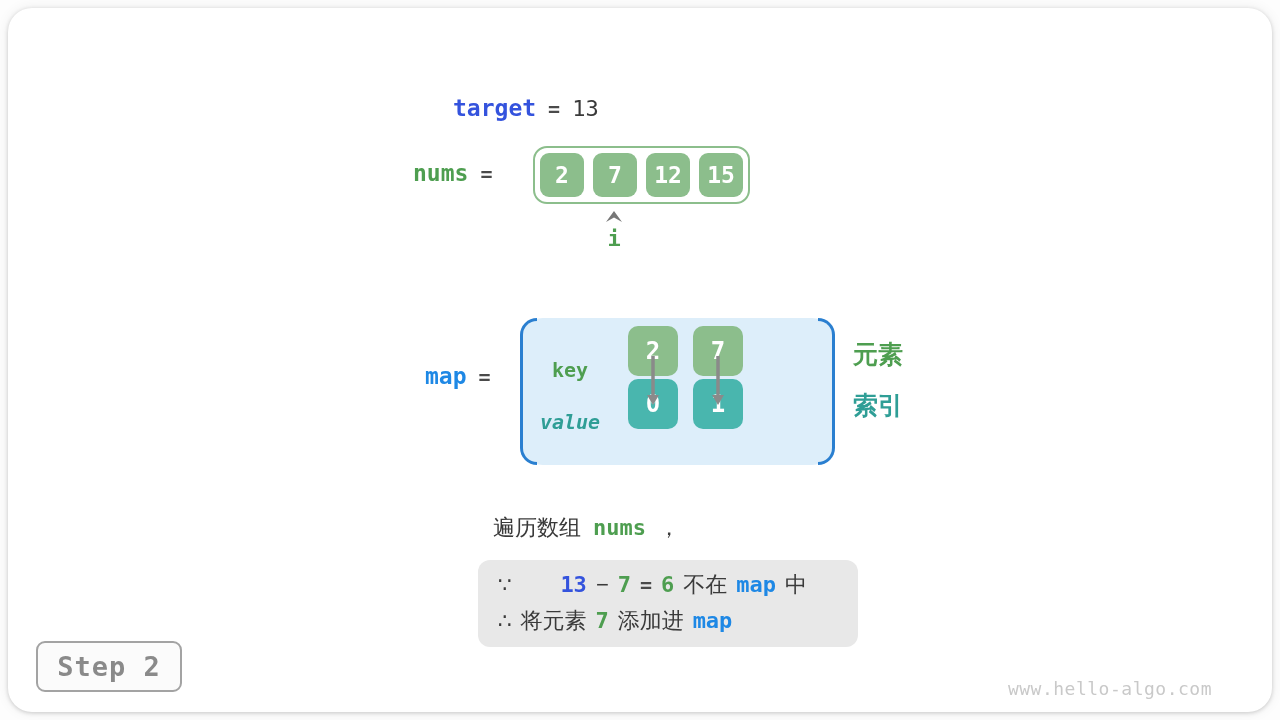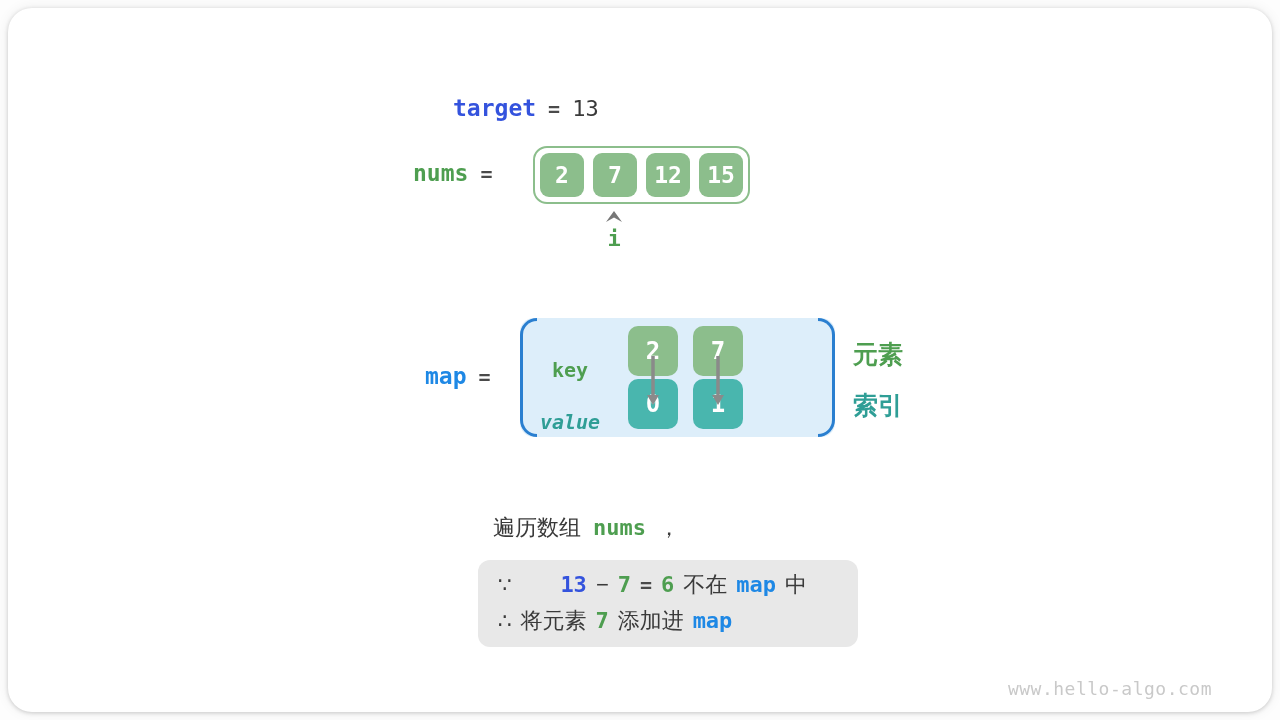--- a/index.html
+++ b/index.html
@@ -64,23 +64,23 @@
   .pointer-label {
     left: 606px; top: 226px; width: 16px;
     text-align: center; font-size: 22px;
   }
 
   
   .map-label { left: 425px; top: 363px; font-size: 23px; }
 
   .map-box {
     left: 520px; top: 318px;
-    width: 315px; height: 119px;
+    width: 315px; height: 147px;
     background: #ddeefa;
-    border-radius: 14px;
+    border-radius: 23px;
   }
   .map-box::before, .map-box::after {
     content: "";
     position: absolute;
     top: 0; bottom: 0;
     width: 14px;
   }
   .map-box::before {
     left: 0;
     border: 3px solid #2a7fd0;
@@ -235,16 +235,17 @@
     </div>
     <div class="note-line">
       <span class="dark sym">∴</span>
       <span class="dark">将元素</span>
       <span class="mono bold green">7</span>
       <span class="dark">添加进</span>
       <span class="mono bold blue code">map</span>
     </div>
   </div>
 
+  <div class="abs mono step-badge">Step 2</div>
 
   <div class="abs mono watermark">www.hello-algo.com</div>
 
 </div>
 
 </body></html>

